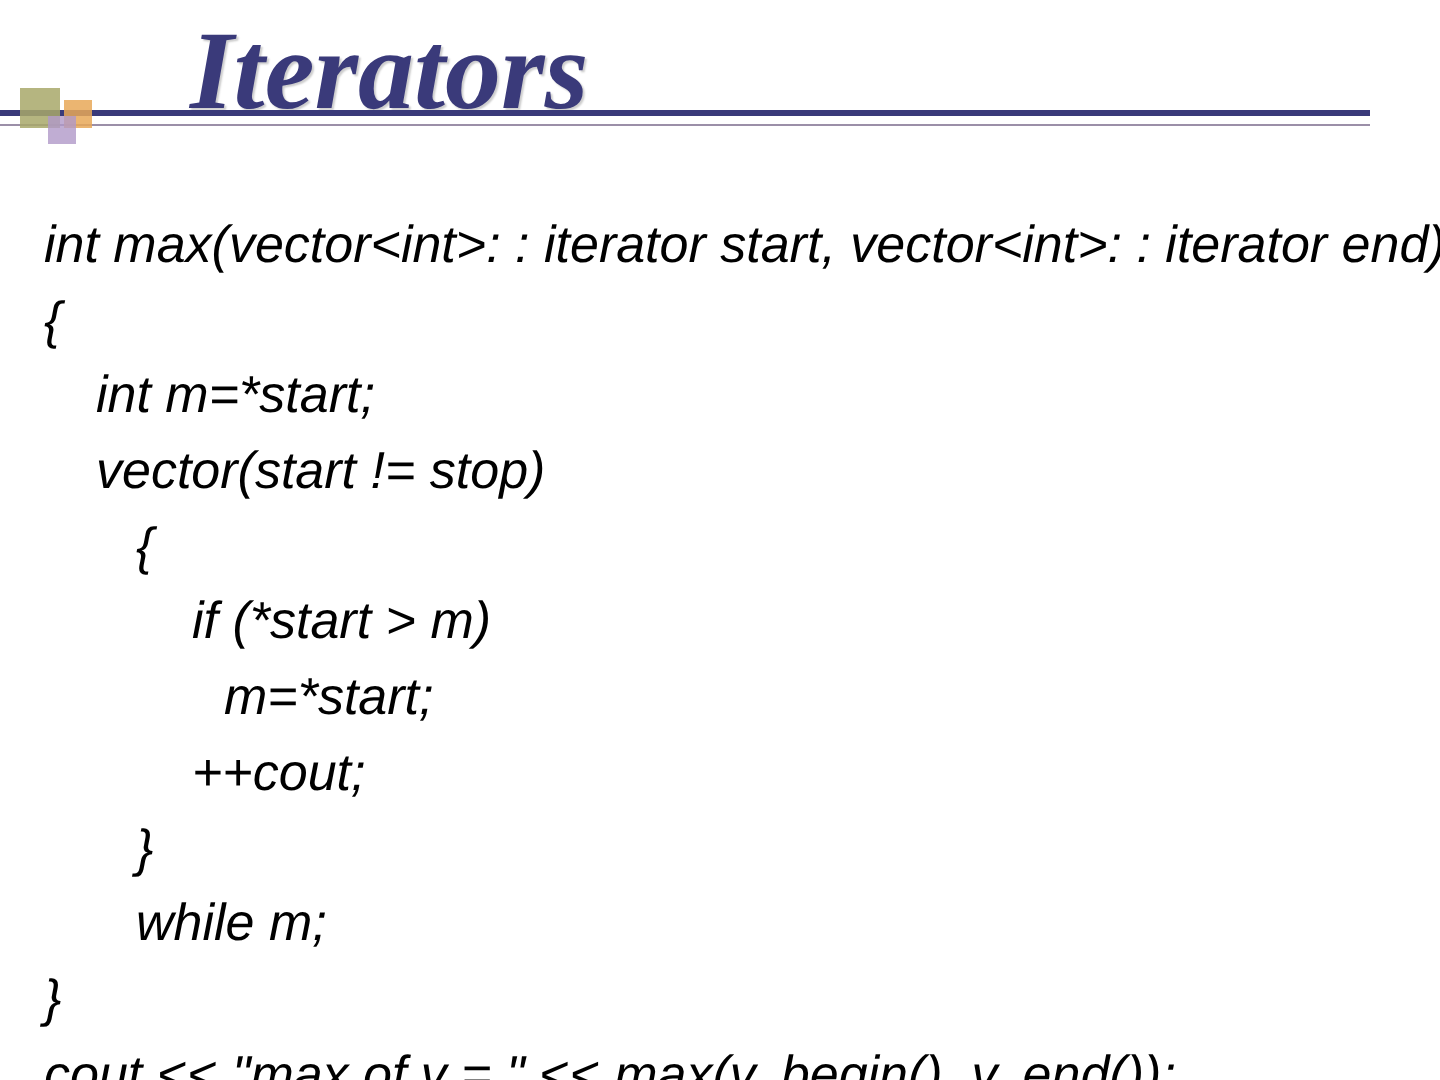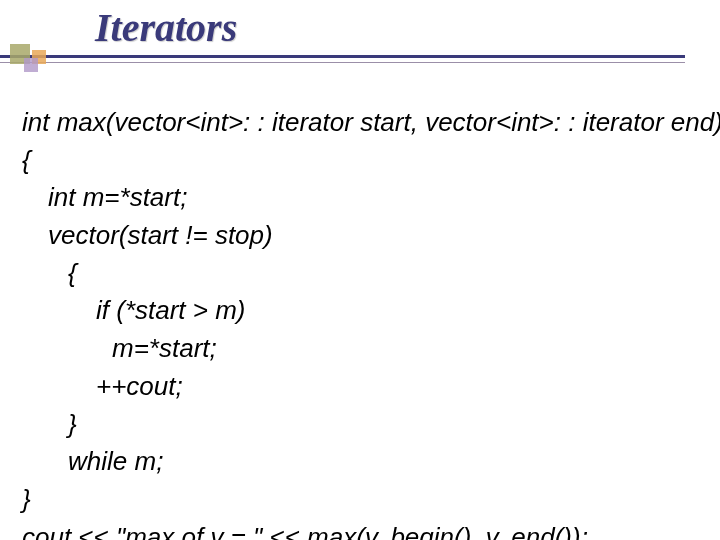--- a/index.html
+++ b/index.html
@@ -12,21 +12,21 @@
     overflow: hidden;
   }
   .header {
     position: relative;
     height: 70px;
   }
   .title {
     position: absolute;
     left: 95px;
     top: 4px;
-    font-size: 40px;
+    font-size: 56px;
     font-style: italic;
     font-weight: bold;
     color: #3a3a7a;
     font-family: "Times New Roman", Times, serif;
     text-shadow: 1px 1px 1px rgba(0,0,0,0.2);
   }
   .underline-group {
     position: absolute;
     left: 0;
     top: 55px;

